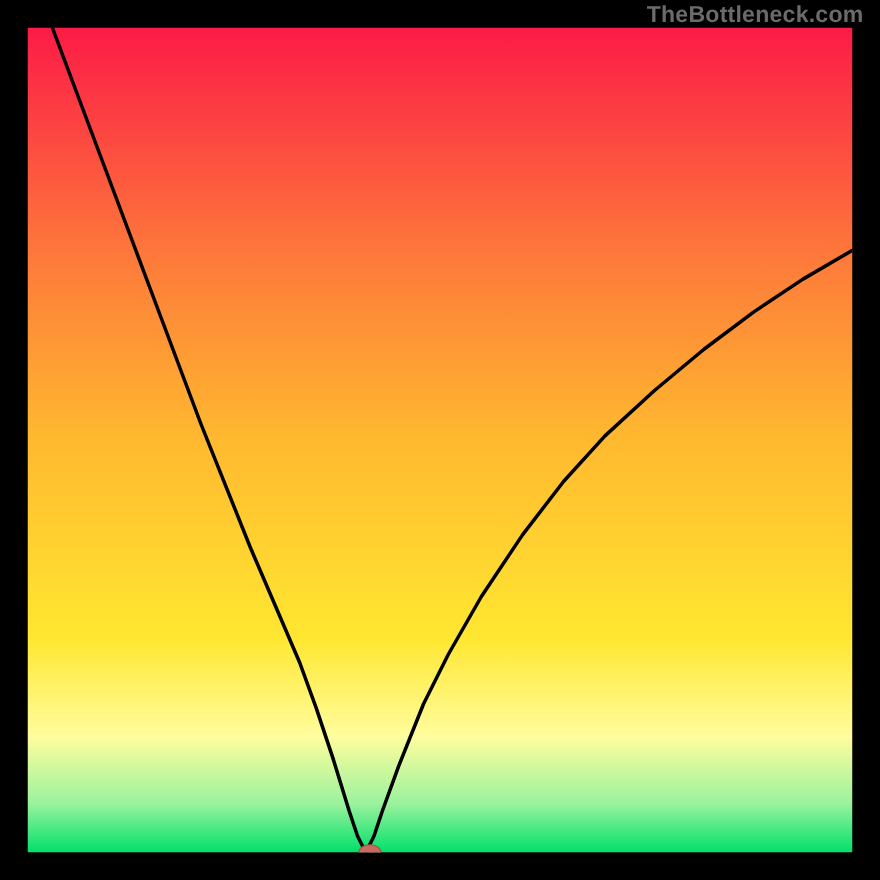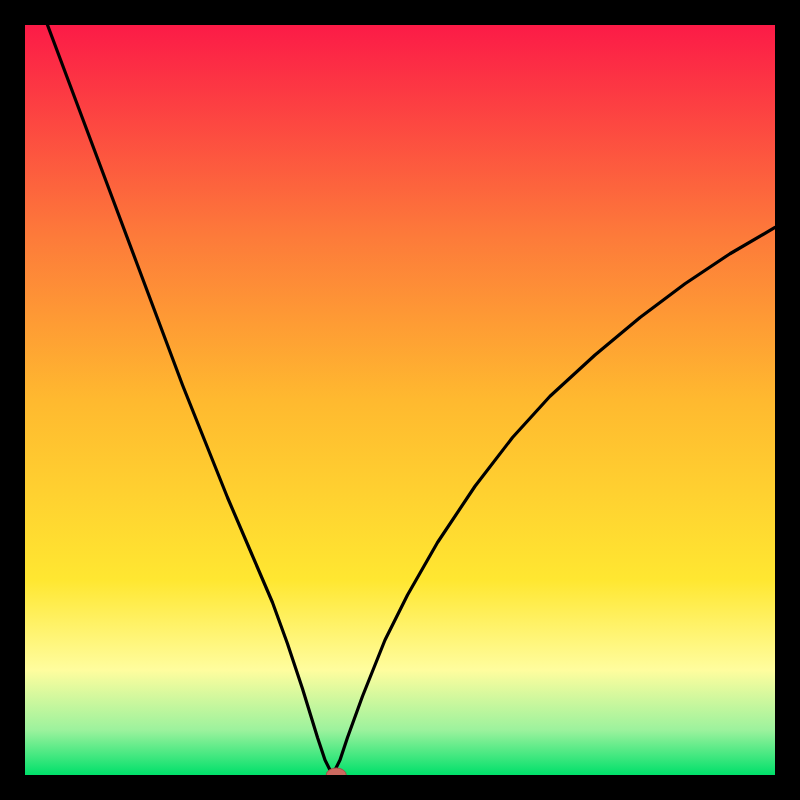--- a/index.html
+++ b/index.html
@@ -34,20 +34,21 @@
     font-weight: 600;
     color: #6b6b6b;
     letter-spacing: 0.2px;
   }
   svg { display: block; }
 </style>
 </head>
 <body>
 
 <div class="frame">
+  <div class="watermark">TheBottleneck.com</div>
   <div class="plot">
     <svg width="750" height="750" viewBox="0 0 750 750">
       <defs>
         <linearGradient id="bg-grad" x1="0" y1="0" x2="0" y2="1">
             <stop offset="0%" stop-color="#fc1b47"></stop>
             <stop offset="28.000000000000004%" stop-color="#fd7a3a"></stop>
             <stop offset="50%" stop-color="#ffb92f"></stop>
             <stop offset="74%" stop-color="#ffe731"></stop>
             <stop offset="86%" stop-color="#fffd9e"></stop>
             <stop offset="94%" stop-color="#9cf29d"></stop>

